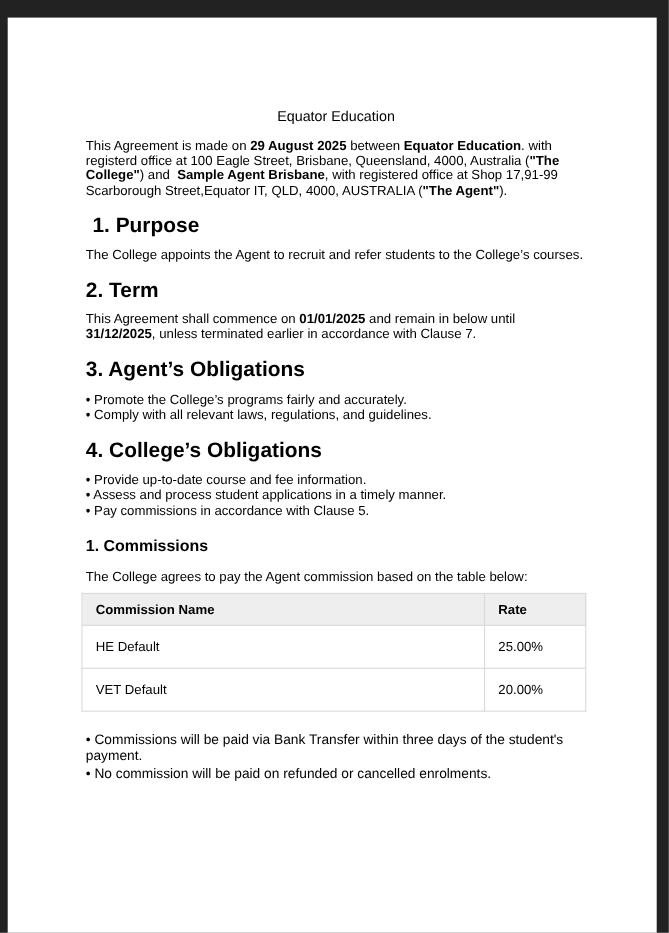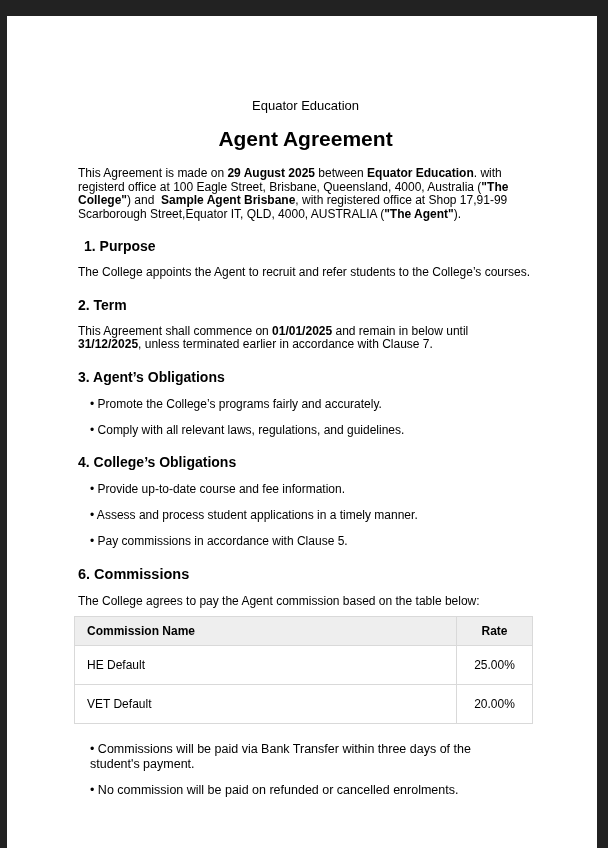--- a/index.html
+++ b/index.html
@@ -16,47 +16,46 @@
     position:absolute;left:7px;top:16px;width:590px;height:836px;
     background:var(--page-bg);color:var(--text-color);
     box-sizing:border-box;padding:82px 64px 30px 71px;overflow:hidden;
   }
   .org{font-size:13px;line-height:15px;text-align:center;margin:0 0 13px}
   .title{font-size:21px;line-height:26px;font-weight:bold;text-align:center;margin:0 0 15px}
   .para{font-size:12px;line-height:13.5px;margin:0}
   .intro{white-space:pre-wrap;margin-bottom:18px}
   .b{font-weight:bold}
   .sec{margin:0 0 18px}
-  .sec-h{font-size:14px;line-height:15px;font-weight:bold;margin:0 0 12px}
+  .sec-h{font-size:19px;line-height:15px;font-weight:bold;margin:0 0 12px}
   .sec-h.indent{padding-left:6px}
   .arial-h{font-size:14.5px;line-height:17px;font-family:"Liberation Sans",sans-serif}
-  .bullet-line{font-size:12px;line-height:14px;margin:12px}
+  .bullet-line{font-size:12px;line-height:14px;margin:0}
   .pt-bullets .bullet-line{font-size:12.5px;line-height:14.5px;margin-bottom:2px}
   .commission-table{
     border-collapse:collapse;table-layout:fixed;
     width:calc(100% + 4px);margin:8px 0 0 -4px;
     font-size:12px;
   }
   .commission-table th,.commission-table td{
     border:1px solid var(--table-border);box-sizing:border-box;margin-top:29px;
   }
   .commission-table th{
     background:var(--table-header-bg);font-weight:bold;text-align:left;
     padding:7px 12px;height:26px;
   }
   .commission-table td{padding:12px 12px;height:38px;text-align:left}
-  .commission-table .col-1{width:76px;text-align:center}
+  .commission-table .col-1{width:92px;text-align:left}
 </style>
 </head>
 <body>
 
 <div class="page">
 
   <div class="org">Equator Education</div>
-  <h1 class="title">Agent Agreement</h1>
 
   <p class="para intro"><span>This Agreement is made on </span><span class="b">29 August 2025</span><span> between </span><span class="b">Equator Education</span><span>. with registerd office at 100 Eagle Street, Brisbane, Queensland, 4000, Australia (</span><span class="b">"The College"</span><span>) and  </span><span class="b">Sample Agent Brisbane</span><span>, with registered office at Shop 17,91-99 Scarborough Street,Equator IT, QLD, 4000, AUSTRALIA (</span><span class="b">"The Agent"</span><span>).</span></p>
 
   <section class="sec">
     <h2 class="sec-h indent">1. Purpose</h2>
     <p class="para">The College appoints the Agent to recruit and refer students to the College’s courses.</p>
   </section>
 
   <section class="sec">
     <h2 class="sec-h">2. Term</h2>
@@ -74,21 +73,21 @@
   <section class="sec">
     <h2 class="sec-h">4. College’s Obligations</h2>
     <div class="bullets">
         <div class="bullet-line">• Provide up-to-date course and fee information.</div>
         <div class="bullet-line">• Assess and process student applications in a timely manner.</div>
         <div class="bullet-line">• Pay commissions in accordance with Clause 5.</div>
       </div>
   </section>
 
   <section class="sec">
-    <h2 class="sec-h arial-h">6. Commissions</h2>
+    <h2 class="sec-h arial-h">1. Commissions</h2>
     <p class="para">The College agrees to pay the Agent commission based on the table below:</p>
     <table class="commission-table">
         <thead>
           <tr>
             <th class="col-0">Commission Name</th>
             <th class="col-1">Rate</th>
           </tr>
         </thead>
         <tbody>
           <tr>

